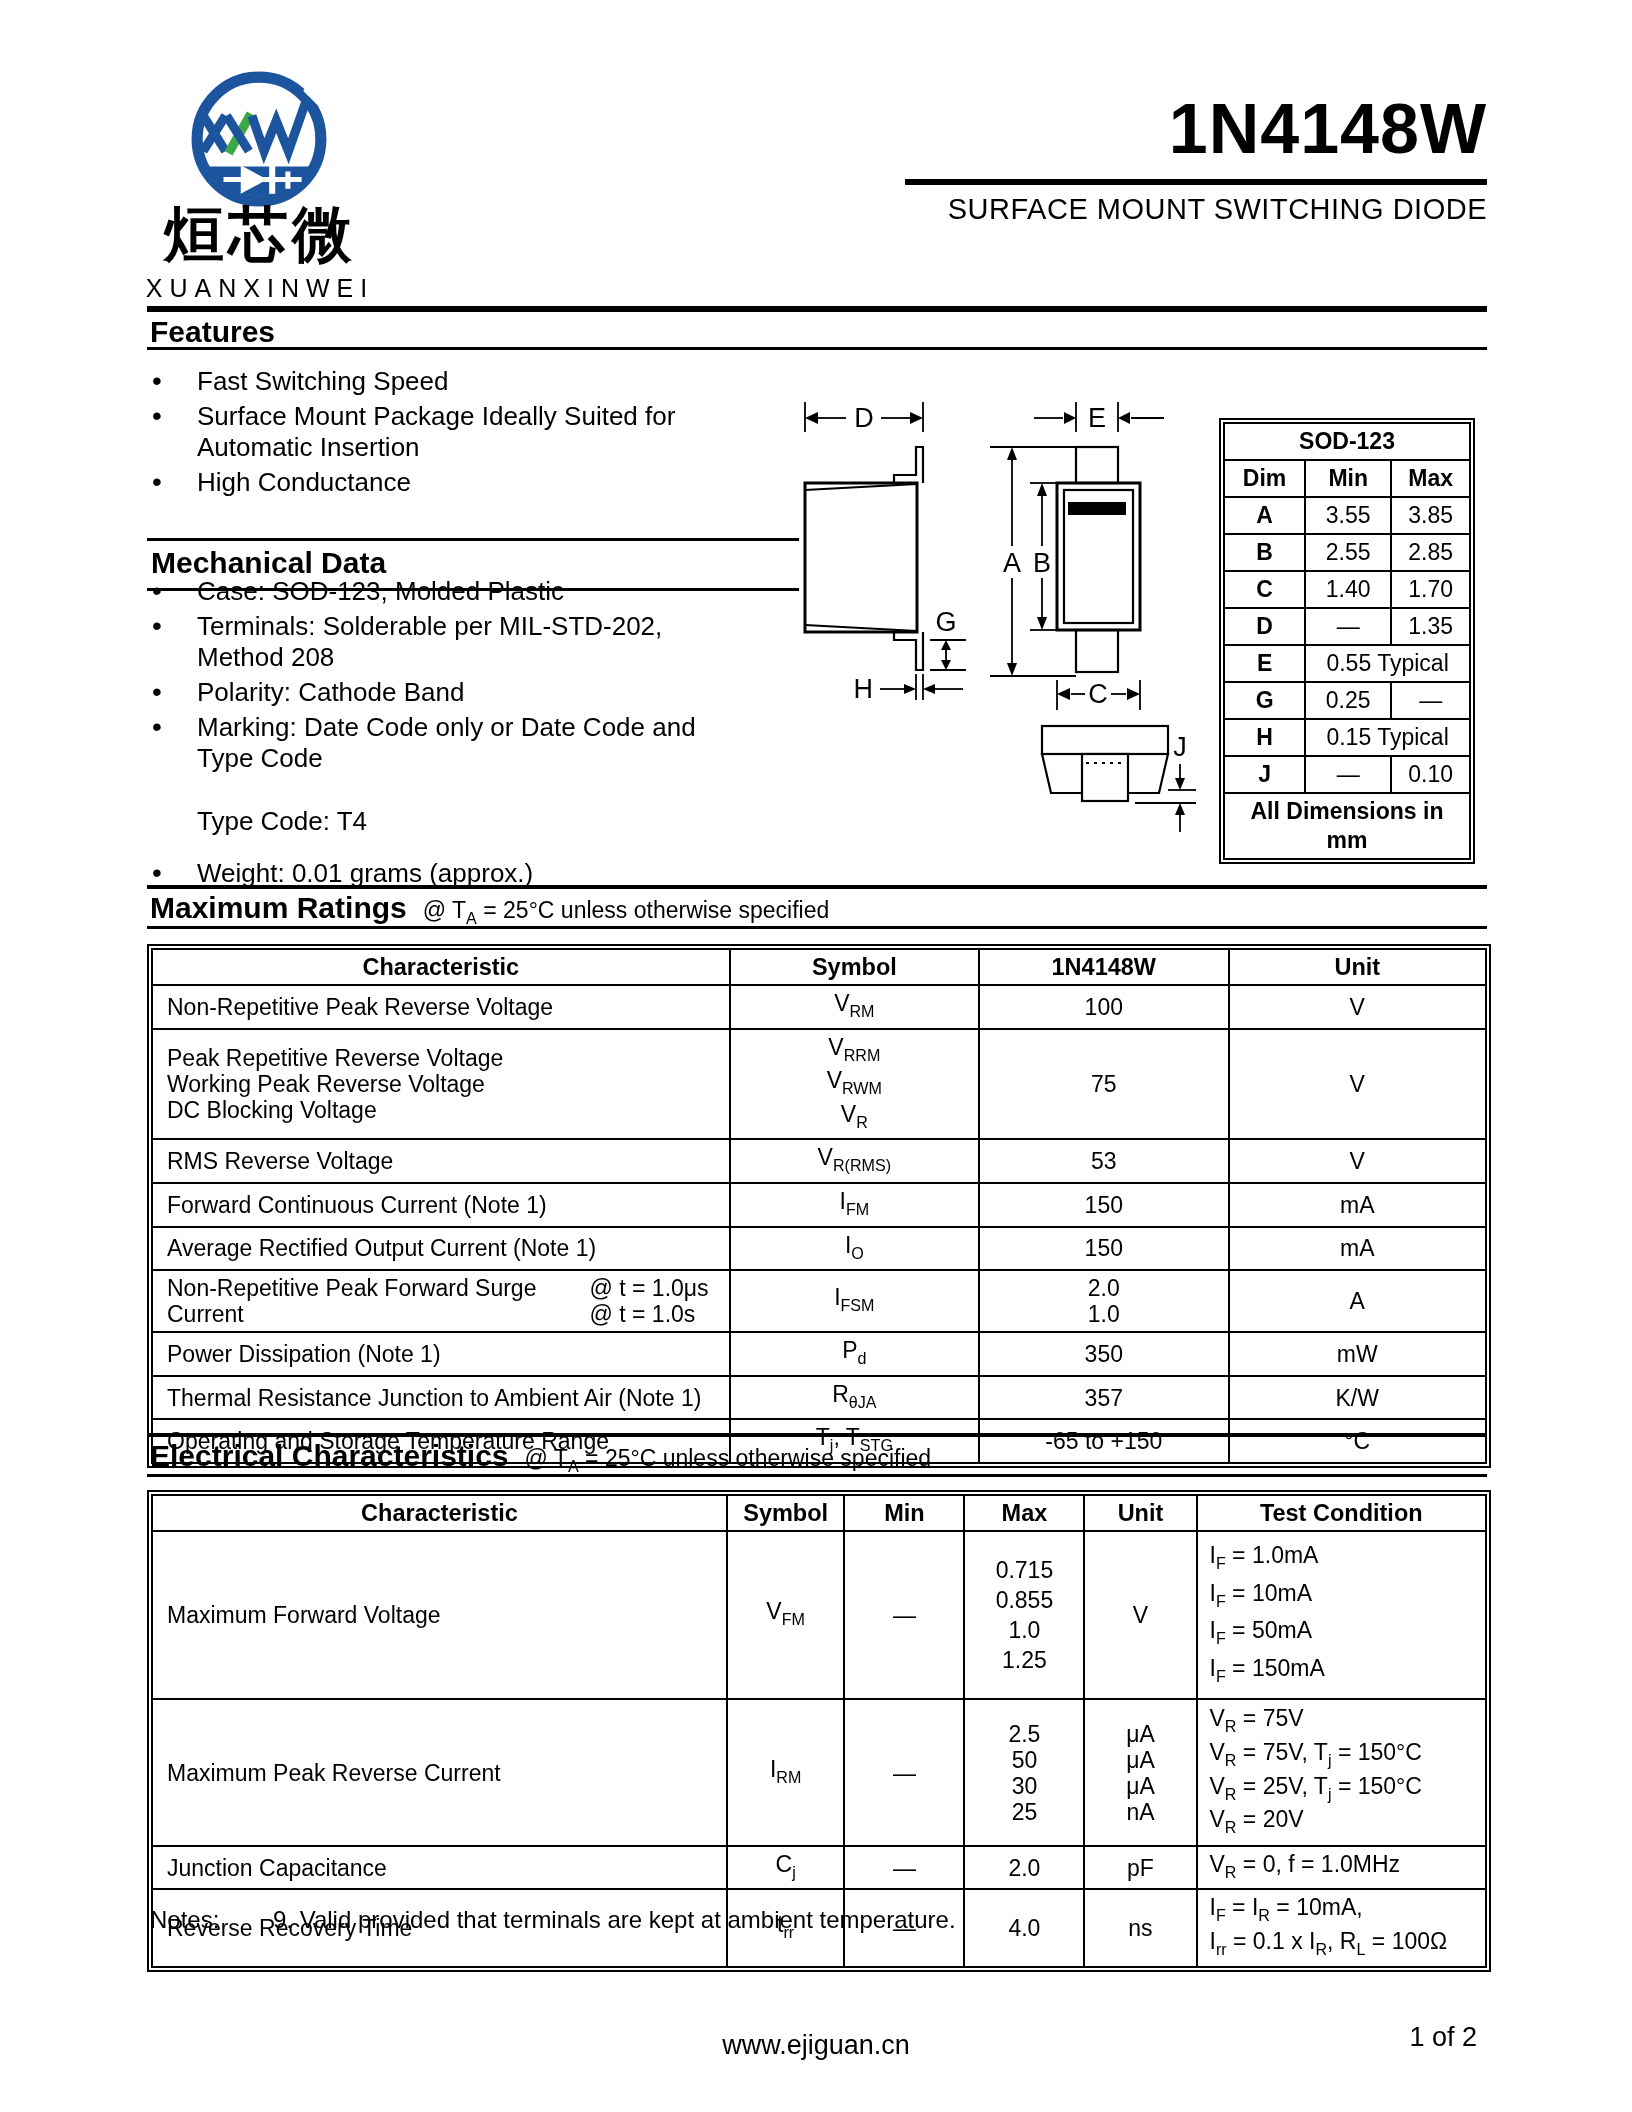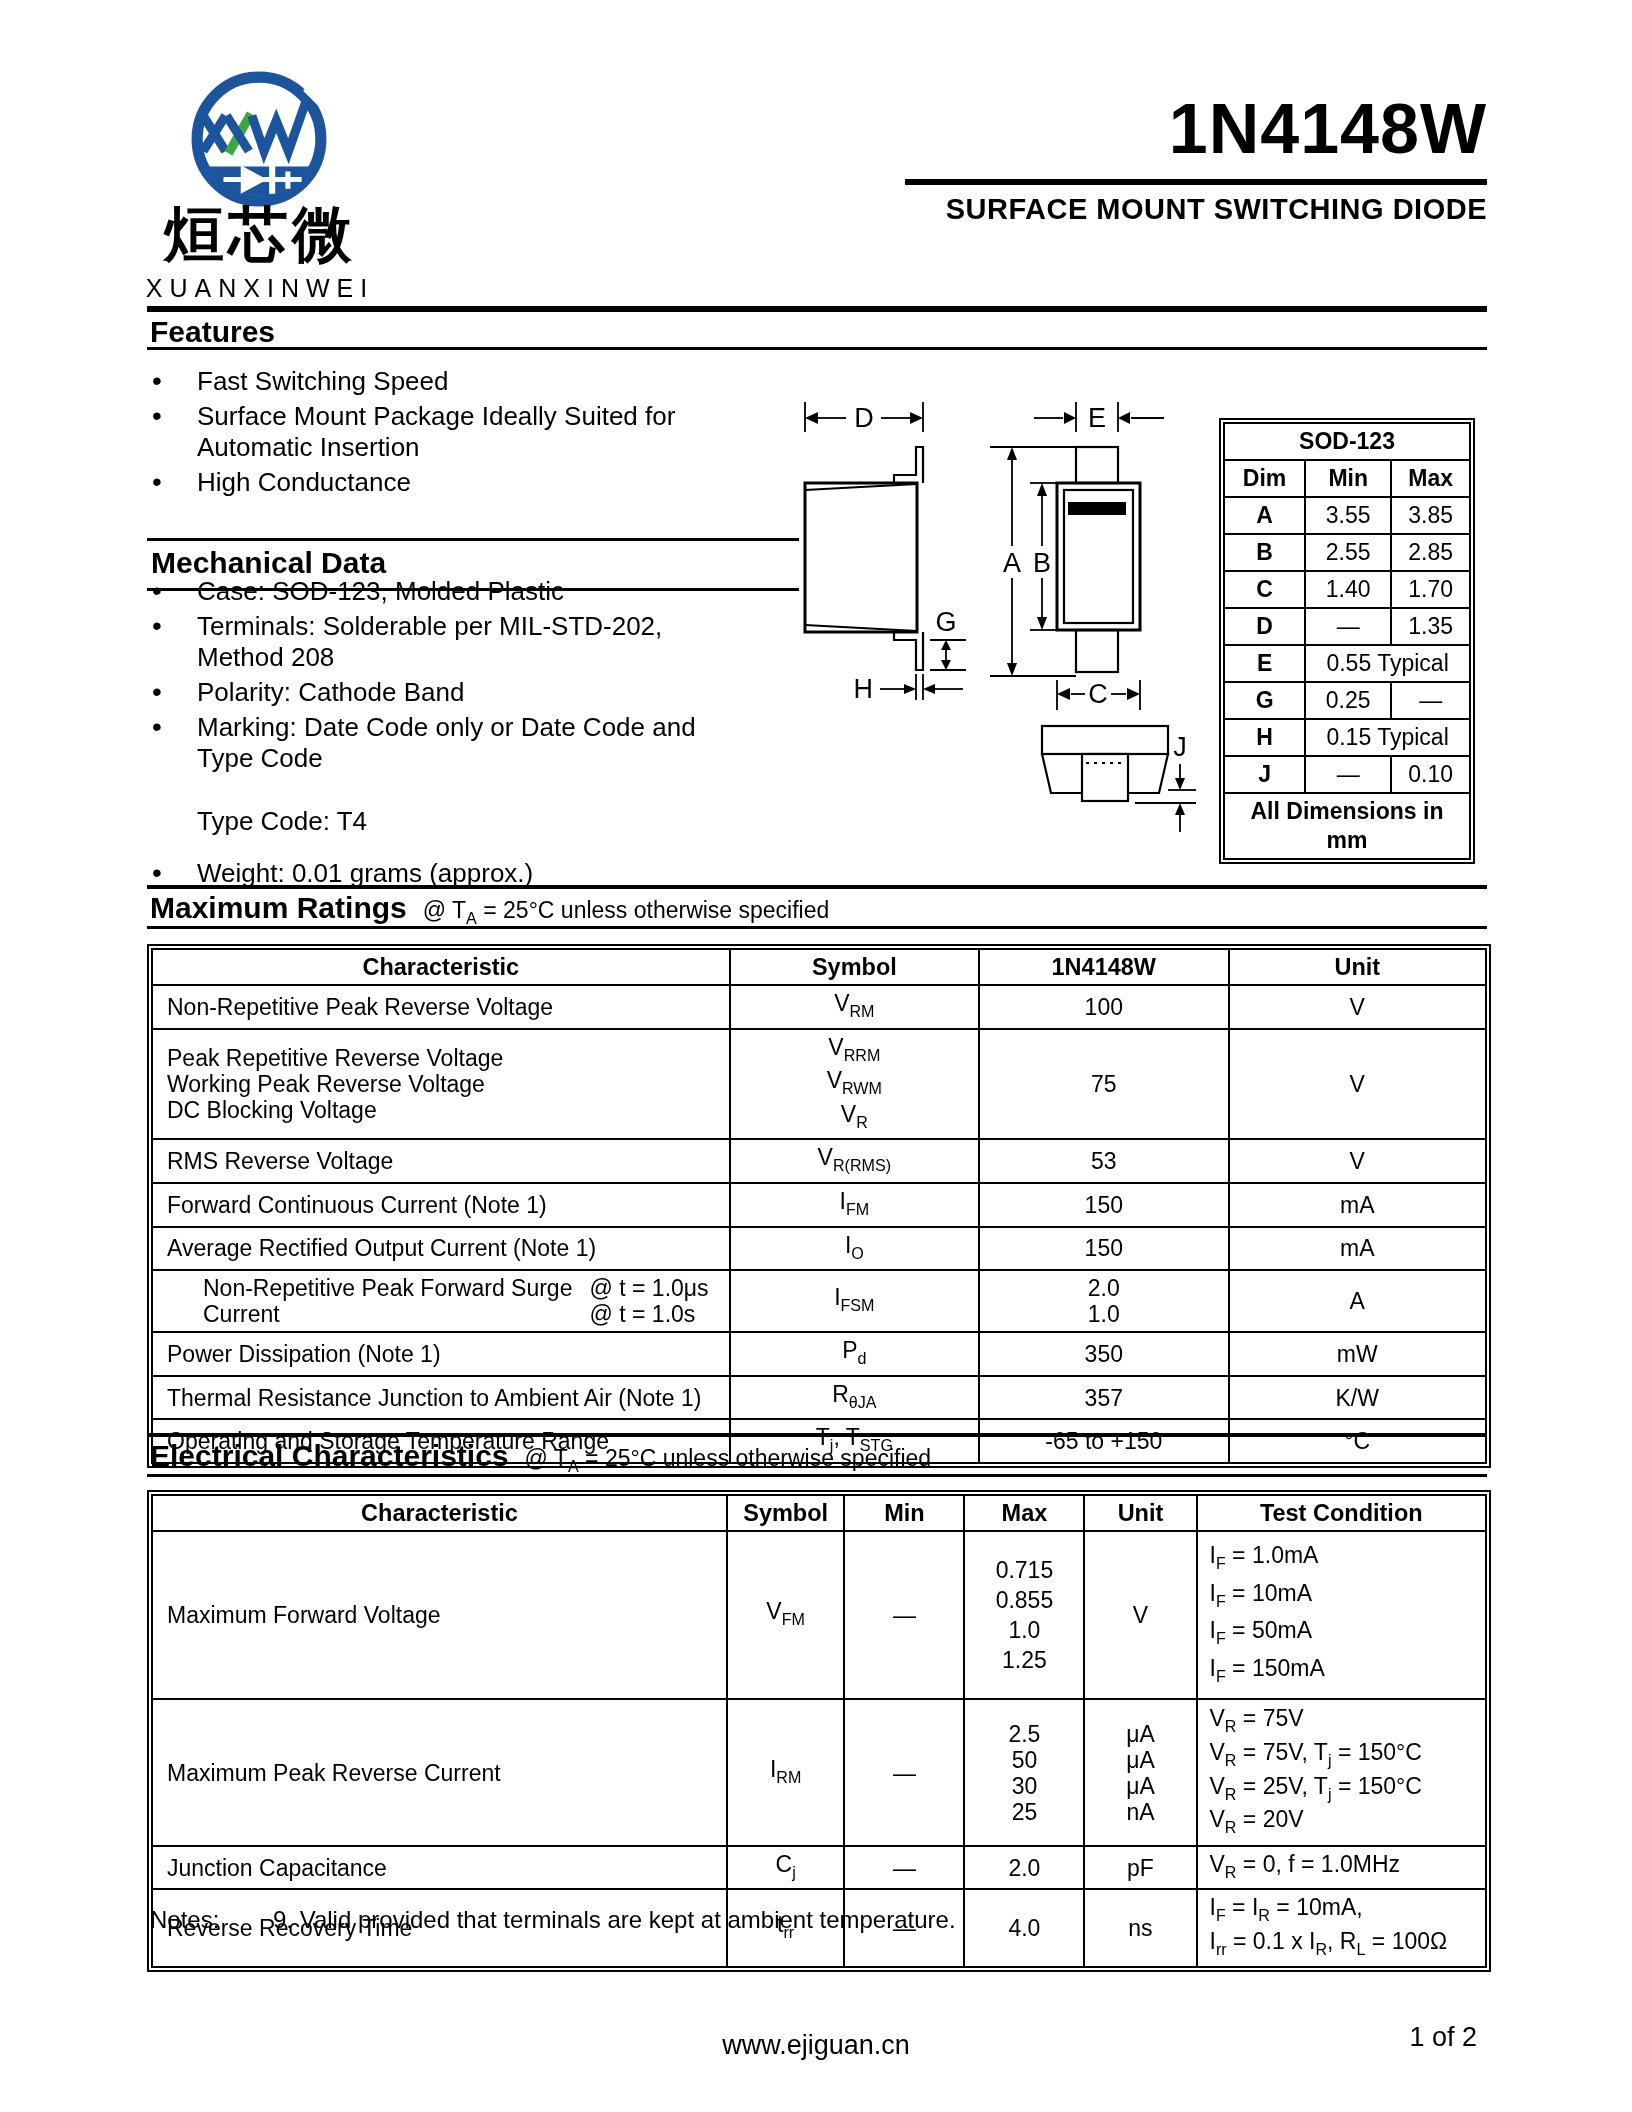--- a/index.html
+++ b/index.html
@@ -15,21 +15,21 @@
   .hrule{position:absolute;background:#000;}
 
   
   .logo-svg{position:absolute;left:188px;top:68px;width:142px;height:142px;}
   .company-cn{position:absolute;left:115px;top:203px;width:290px;text-align:center;
     font-size:60px;font-weight:bold;letter-spacing:4px;line-height:64px;}
   .company-en{position:absolute;left:115px;top:274px;width:290px;text-align:center;
     font-size:25px;letter-spacing:7px;line-height:28px;}
   .part-title{position:absolute;right:145px;top:92px;font-size:70px;font-weight:bold;letter-spacing:1px;line-height:74px;}
   .title-rule{position:absolute;left:905px;top:179px;width:582px;height:6px;background:#000;}
-  .subtitle{position:absolute;right:145px;top:193px;font-size:29px;font-weight:bold;letter-spacing:0.5px;}
+  .subtitle{position:absolute;right:145px;top:193px;font-size:29px;font-weight:normal;letter-spacing:0.5px;}
 
   
   .sec-title{position:absolute;font-size:30px;font-weight:bold;line-height:32px;}
   .sec-cond{font-weight:normal;font-size:23px;margin-left:16px;letter-spacing:0;}
   .sec-cond sub,.dtable sub{font-size:70%;}
 
   
   .blist{position:absolute;width:645px;font-size:26px;line-height:31px;}
   .li{position:relative;padding-left:47px;margin-bottom:4px;}
   .li::before{content:"•";position:absolute;left:2px;top:-1px;font-size:28px;}
@@ -40,21 +40,21 @@
   .weight-li{position:absolute;left:150px;top:858px;width:640px;font-size:26px;line-height:31px;}
 
   
   .twrap{position:absolute;border:2px solid #000;padding:2px;background:#fff;}
   .dtable{border-collapse:collapse;width:100%;}
   .dtable th,.dtable td{border:2px solid #000;padding:4px 8px;font-size:23px;line-height:26px;
     text-align:center;vertical-align:middle;}
   .dtable th{font-size:23.5px;}
   .dtable .char{text-align:left;padding-left:14px;}
   .dtable .test{text-align:left;padding-left:12px;}
-  .splitcell{display:flex;justify-content:space-between;align-items:center;padding-right:12px;margin-left:36px;}
+  .splitcell{display:flex;justify-content:space-between;align-items:center;padding-right:12px;}
   .splitcell .conds{text-align:left;white-space:nowrap;}
   tr.vfm td{line-height:30px;padding-top:8px;padding-bottom:8px;}
   tr.irm td{line-height:26px;padding-top:5px;padding-bottom:5px;}
 
   
   .dimwrap{left:1219px;top:418px;width:248px;}
   .dimwrap .dtable th,.dimwrap .dtable td{padding:3px 4px;font-size:23px;line-height:29px;}
   .dimwrap .ttl{font-size:25px;}
   .dimwrap .ft{font-weight:bold;font-size:22.5px;}
 

